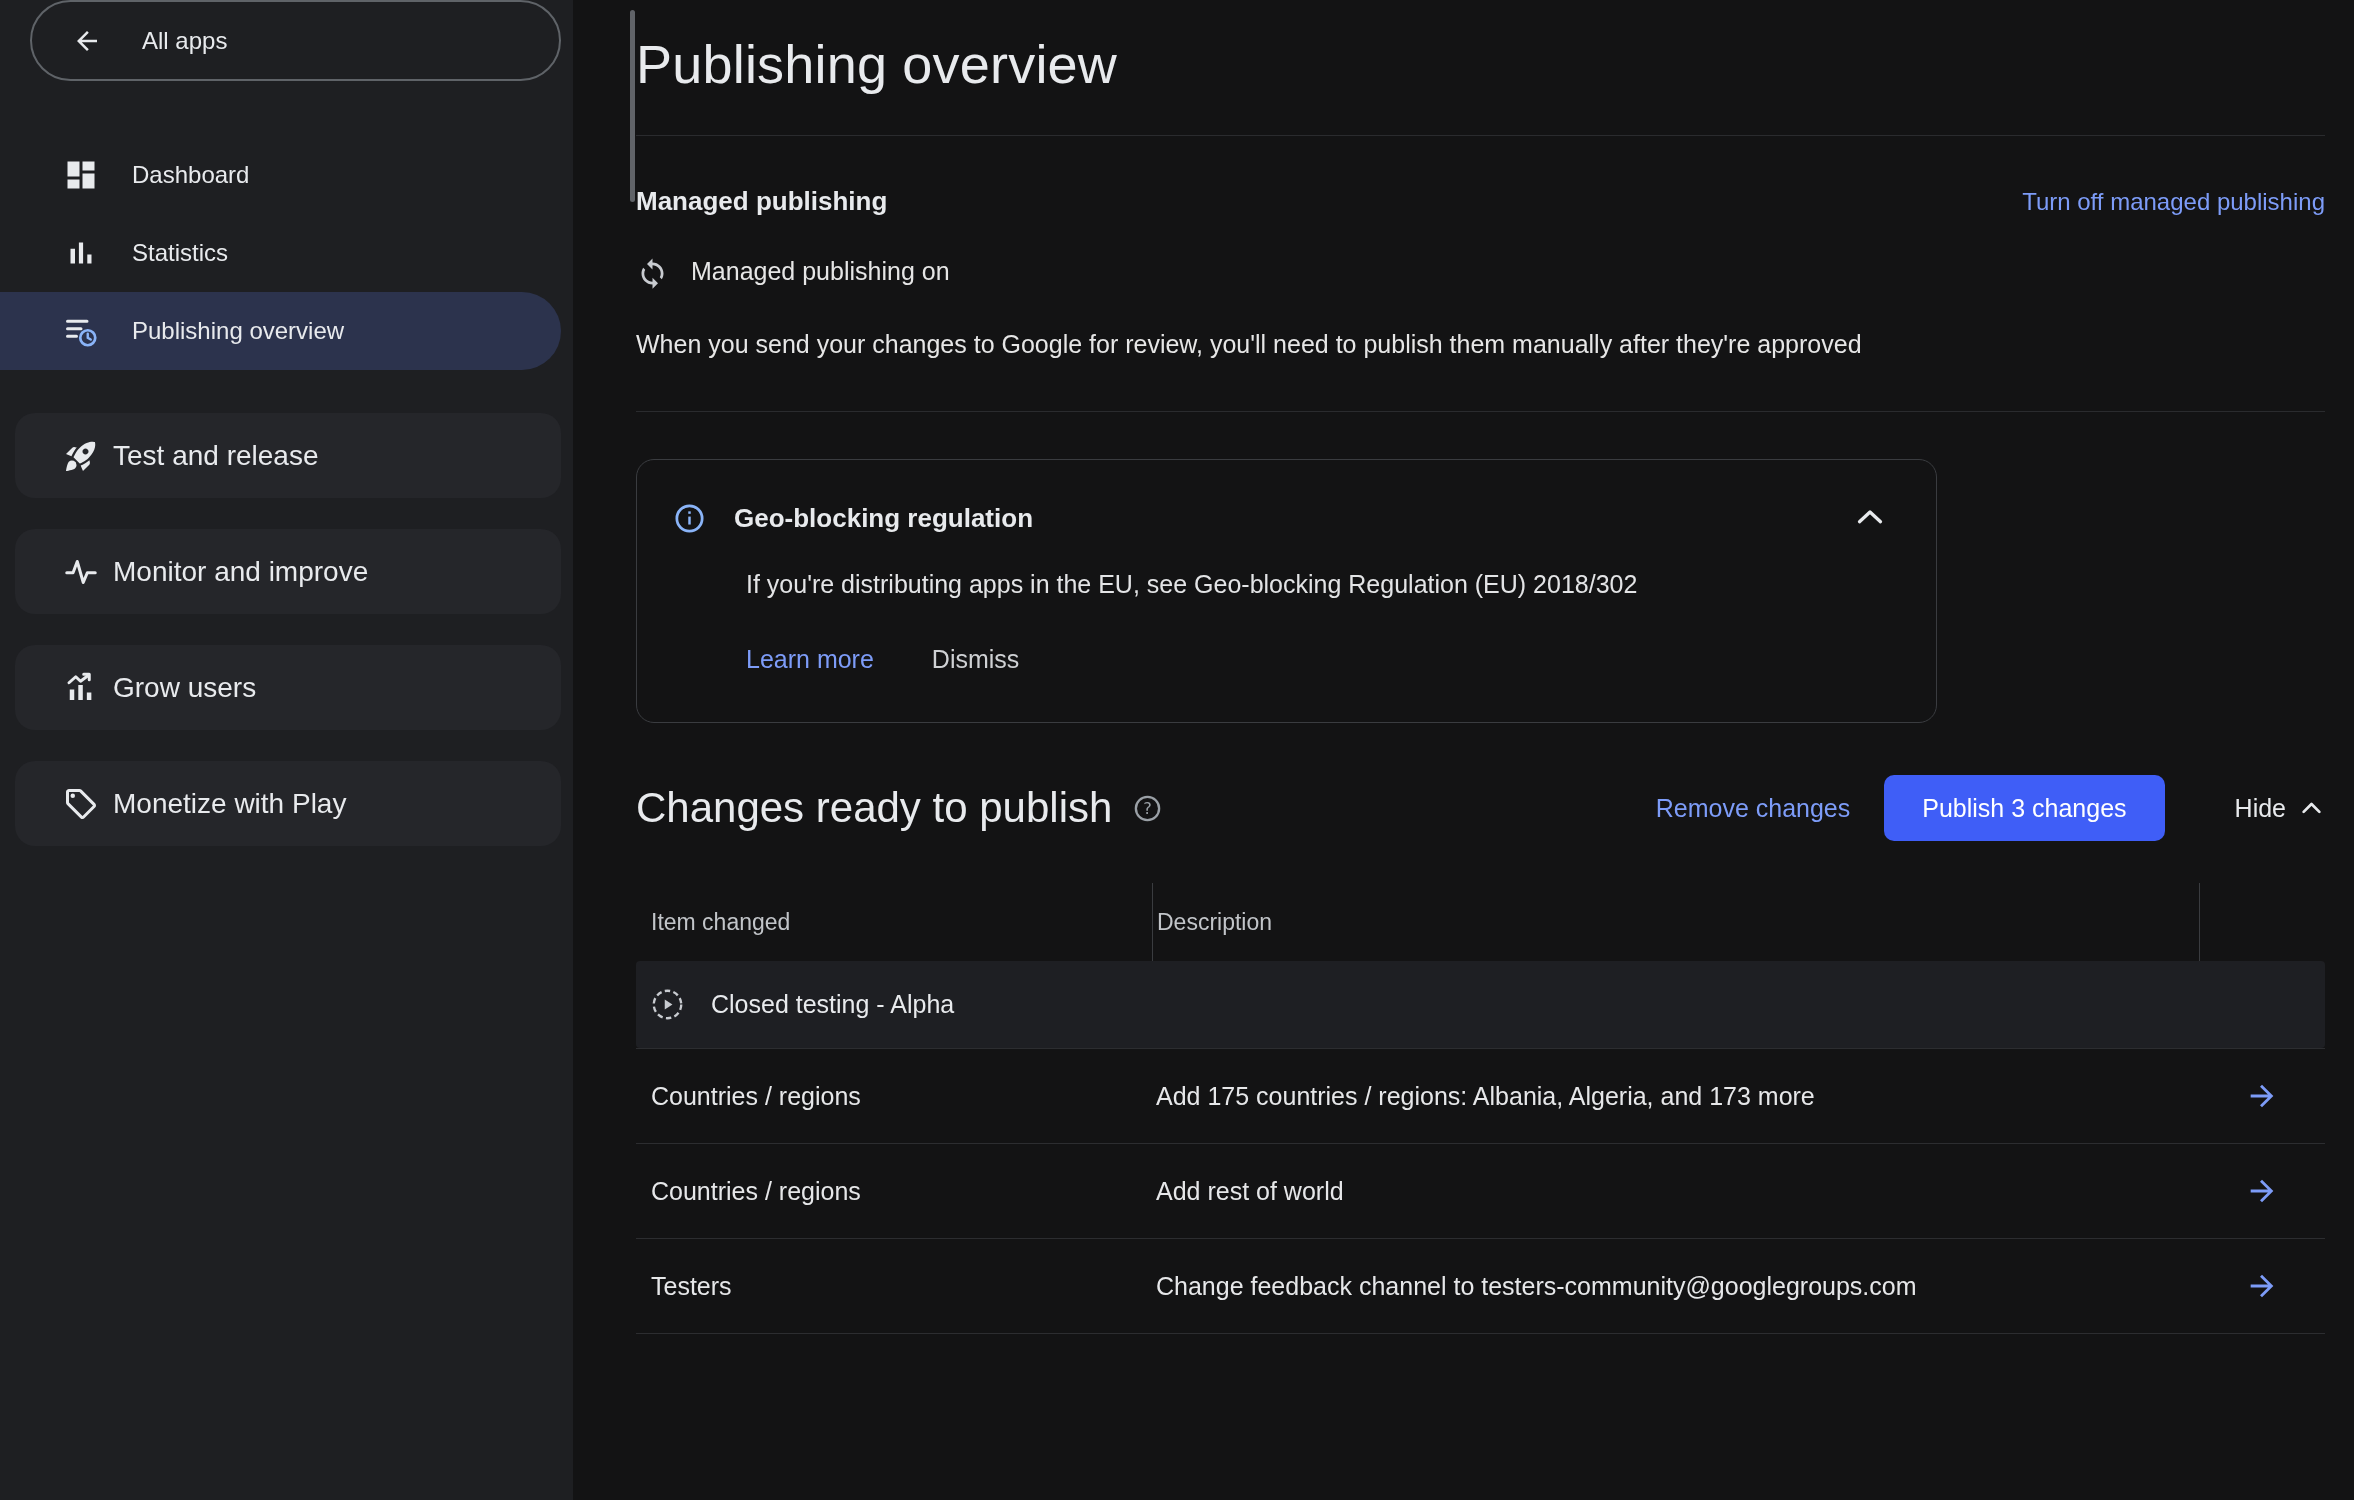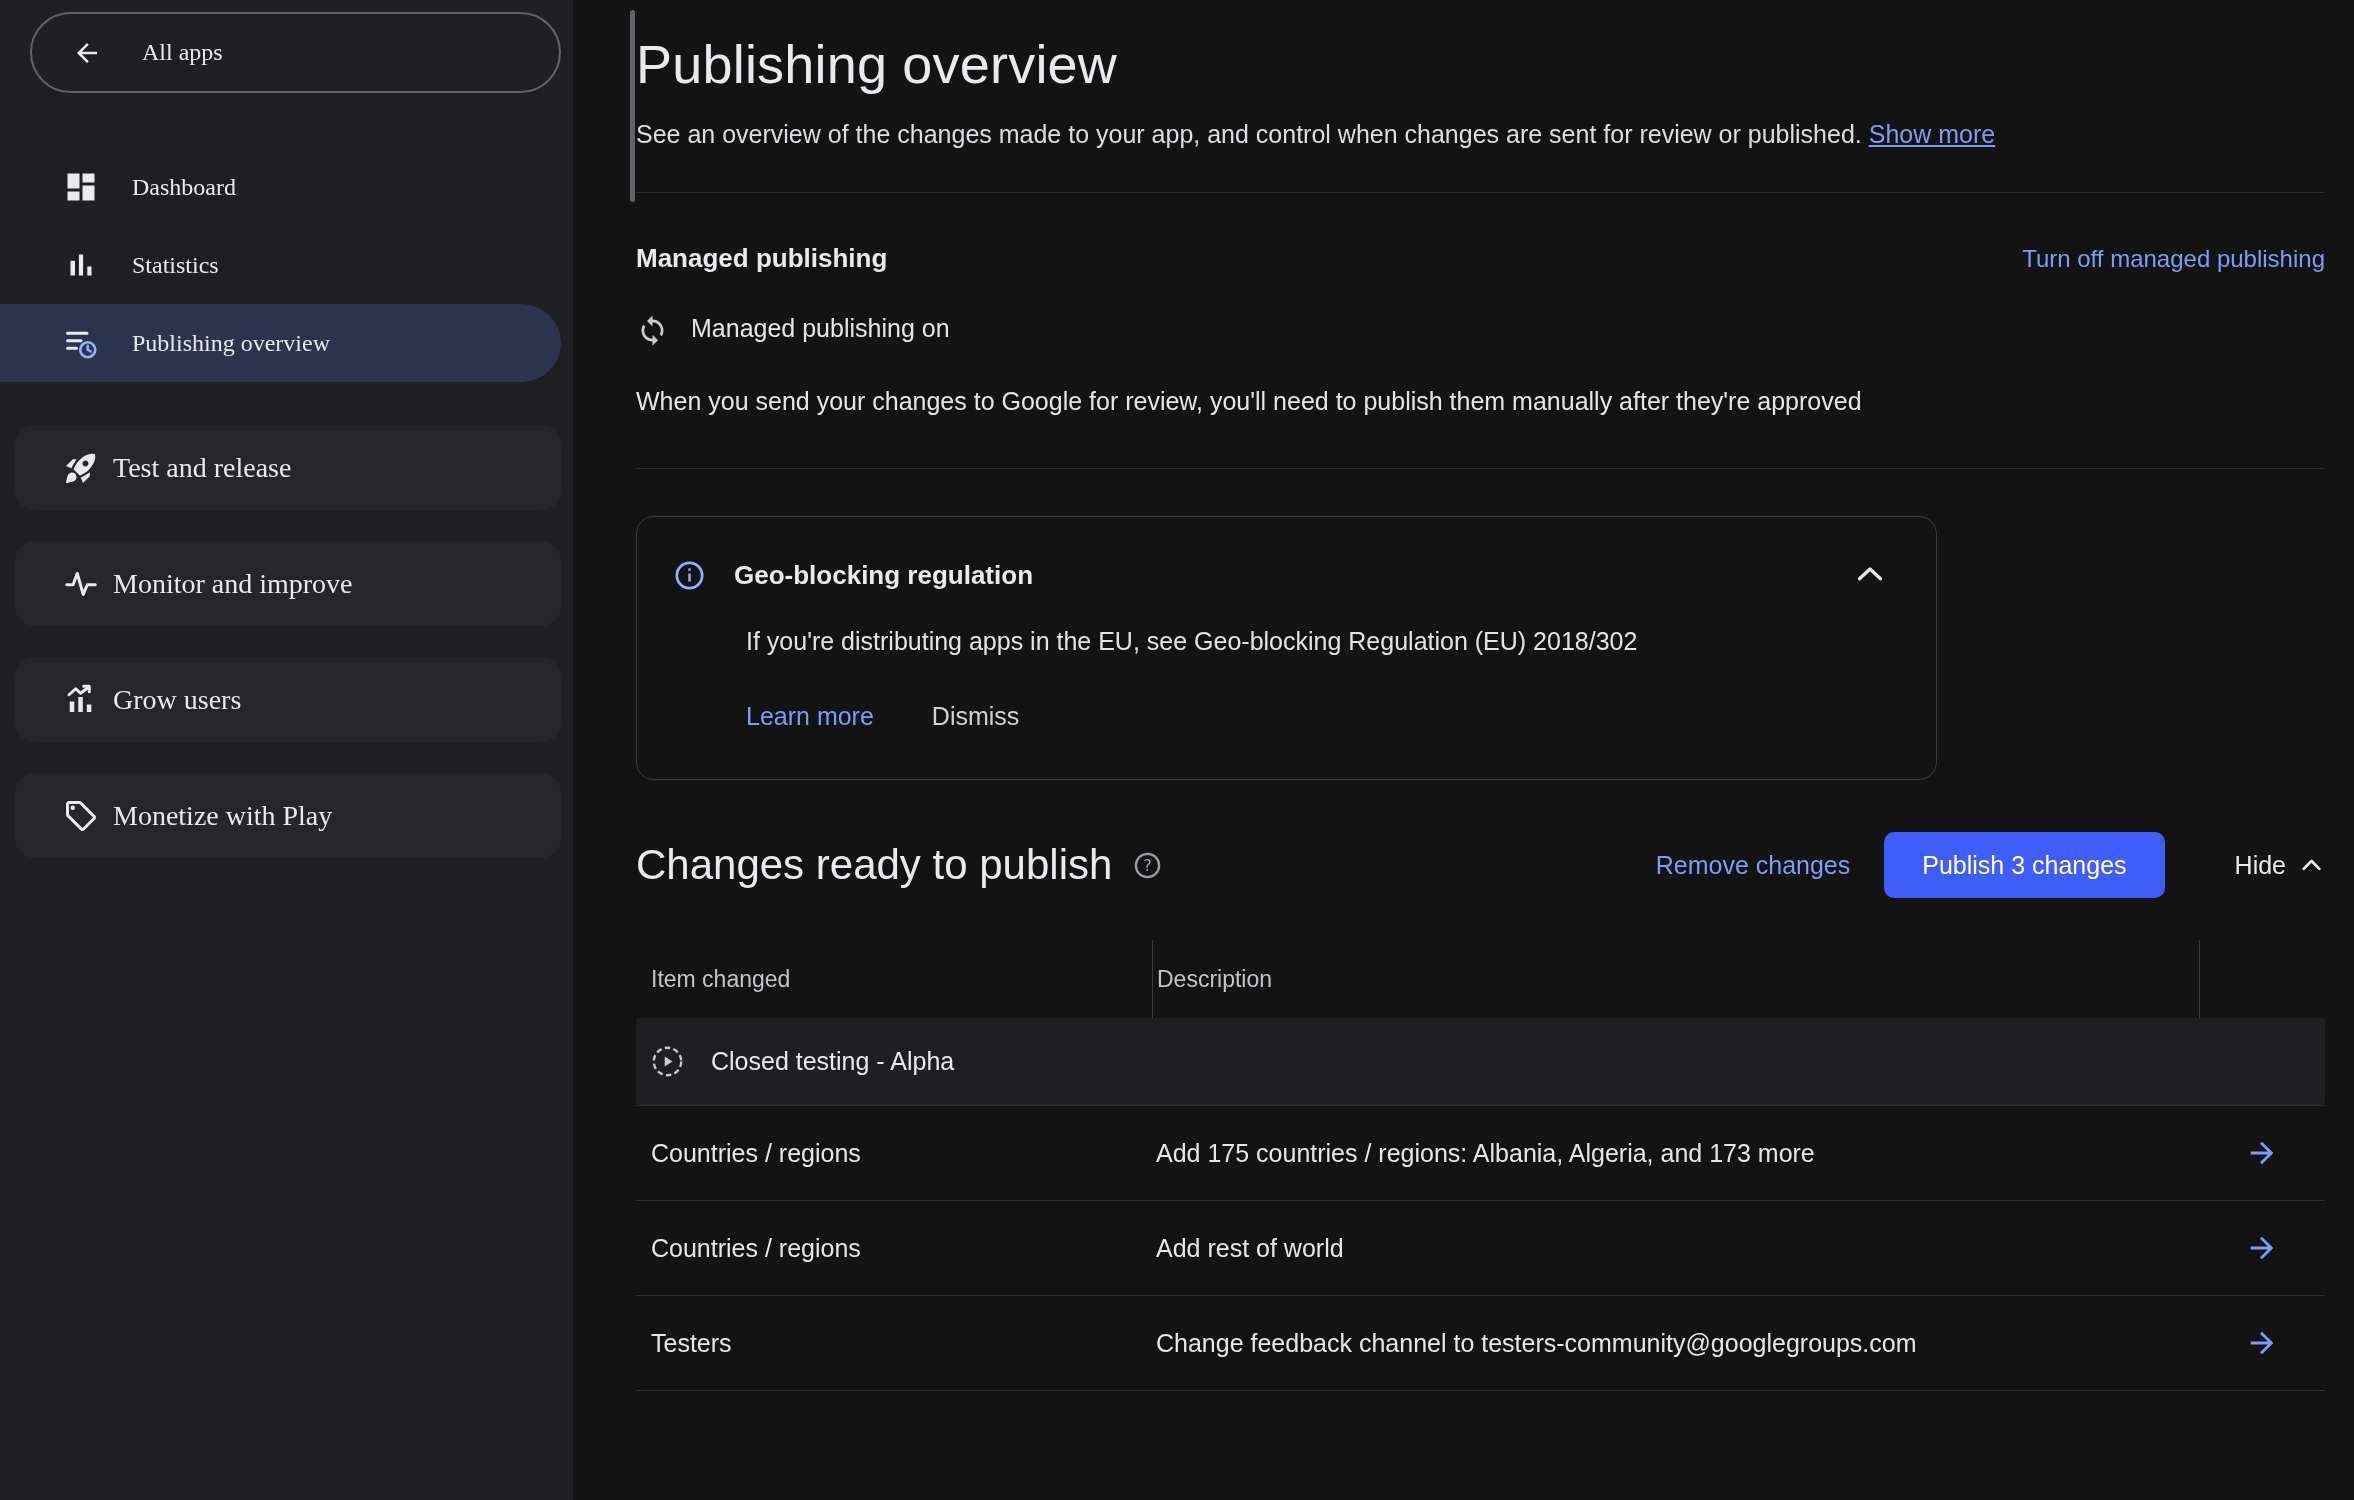--- a/index.html
+++ b/index.html
@@ -19,21 +19,21 @@
   }
   html,body{margin:0;padding:0;background:var(--bg-main);}
   .app{
     position:relative;width:2354px;height:1500px;overflow:hidden;
     background:var(--bg-main);color:var(--text);
     font-family:"Liberation Sans","DejaVu Sans",sans-serif;
   }
   
   .sidebar{
     position:absolute;left:0;top:0;bottom:0;width:573px;
-    background:var(--bg-sidebar);box-sizing:border-box;padding-top:12px;font-family:Liberation Serif, serif;
+    background:var(--bg-sidebar);box-sizing:border-box;padding-top:0;
   }
   .all-apps{
     display:flex;align-items:center;gap:40px;
     margin:0 0 0 30px;width:531px;height:81px;box-sizing:border-box;
     background:transparent;border:2px solid #5f6368;border-radius:45px;
     color:var(--text);font-size:24px;font-family:inherit;padding:0 0 0 40px;cursor:pointer;
   }
   .nav-top{margin-top:55px;}
   .nav-item{
     display:flex;align-items:center;height:78px;padding-left:63px;gap:33px;
@@ -196,22 +196,20 @@
         <span>Monetize with Play</span>
       </div>
     </div>
   </aside>
 
   <main class="main">
     <div class="scroll-indicator"></div>
 
     <header class="page-header">
       <h1>Publishing overview</h1>
-      <p class="subtitle"><span>See an overview of the changes made to your app, and control when changes are sent for review or published.</span>
-        <a class="link underline" href="#">Show more</a></p>
     </header>
 
     <section class="managed">
       <div class="row-between">
         <h2>Managed publishing</h2>
         <a class="link turnoff" href="#">Turn off managed publishing</a>
       </div>
       <div class="status-row">
         <span class="icon">
           <svg width="33" height="33" viewBox="0 0 24 24">

